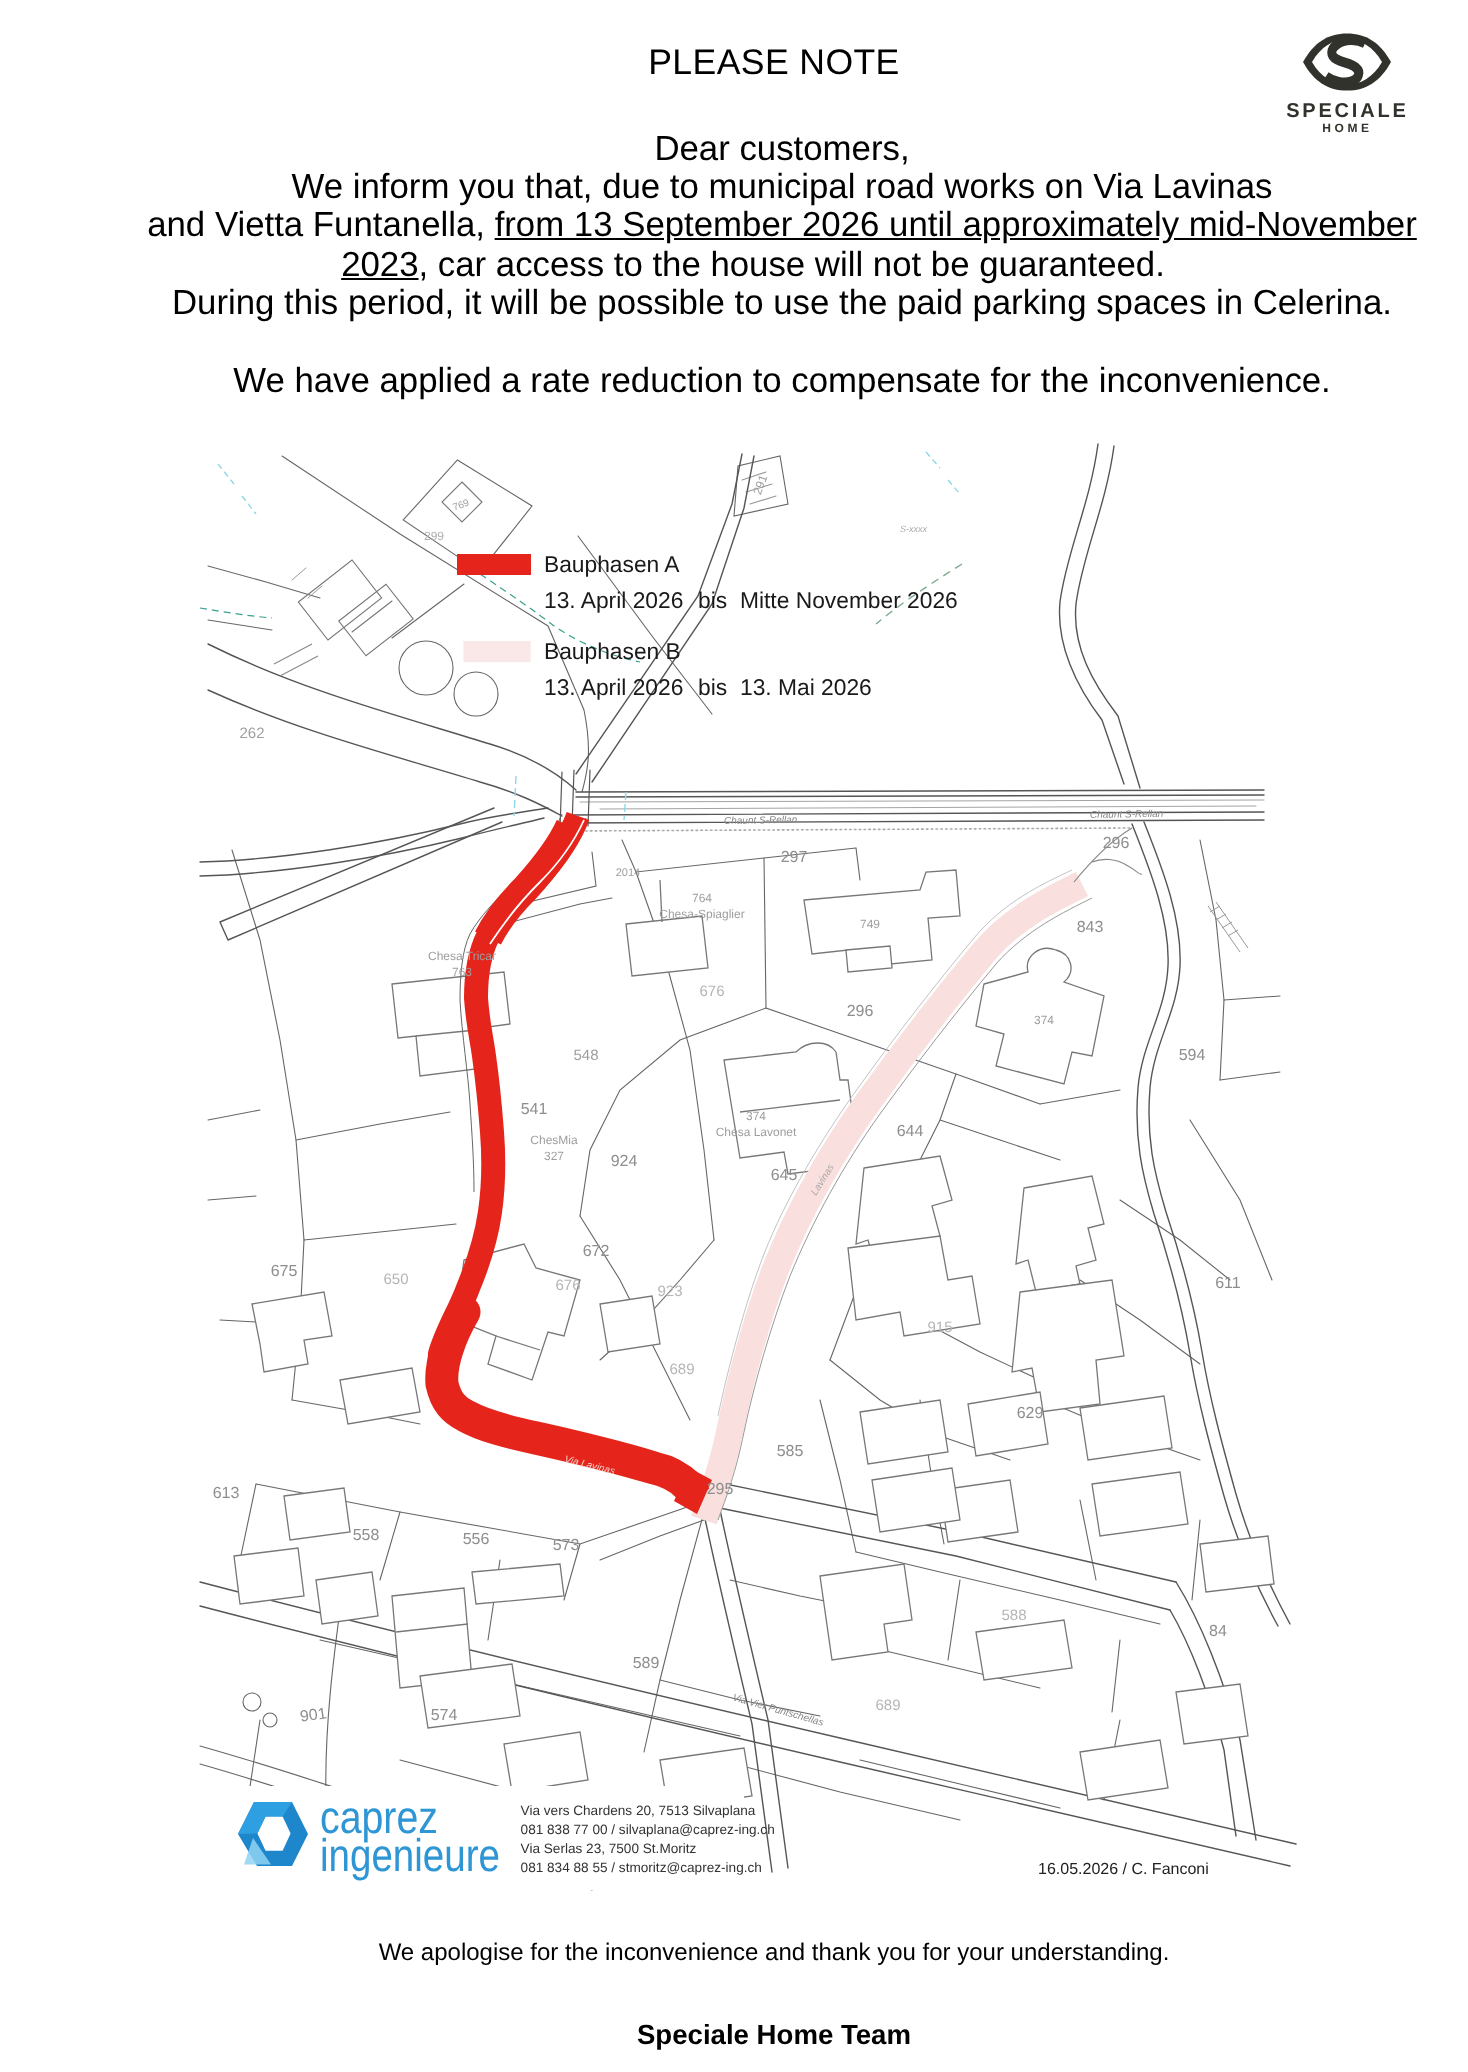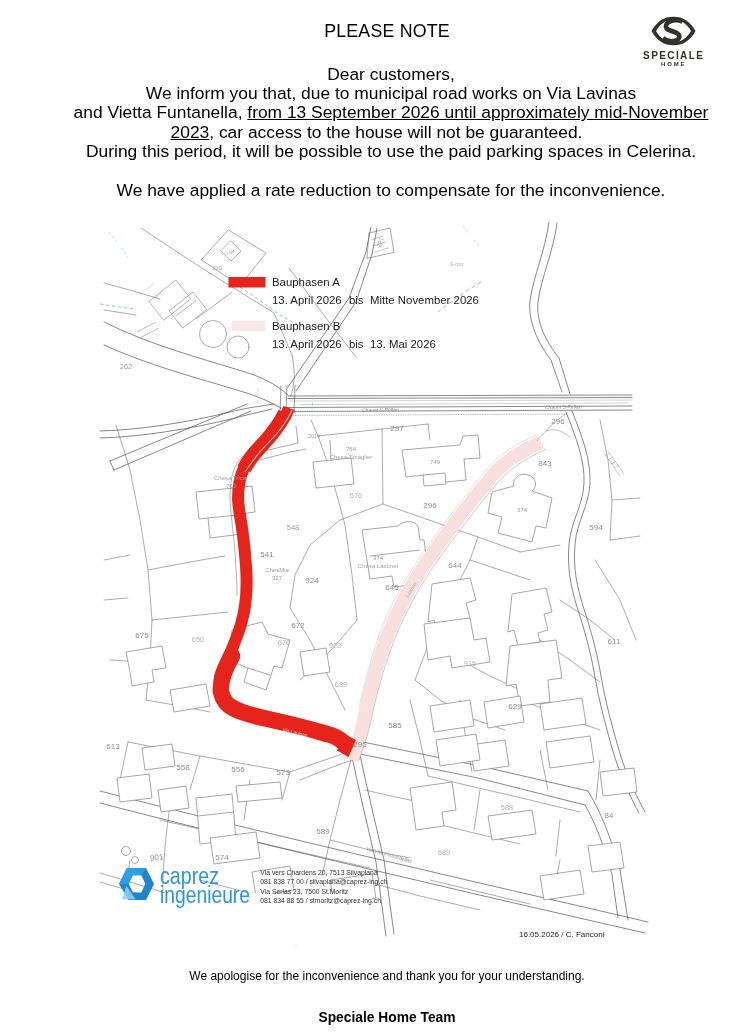--- a/index.html
+++ b/index.html
@@ -318,21 +318,21 @@
 <text x="272" y="286">Bauphasen A</text>
 <text x="272" y="304">13. April 2026<tspan x="349">bis</tspan><tspan x="370">Mitte November 2026</tspan></text>
 <text x="272" y="329.5">Bauphasen B</text>
 <text x="272" y="347.5">13. April 2026<tspan x="349">bis</tspan><tspan x="370">13. Mai 2026</tspan></text>
 </g>
 </g>
 </svg>
 
 <div class="abs" style="left:100px;top:893px;width:272px;height:52px;background:#fff;"></div>
 
-<div class="abs" style="left:117px;top:865px;">
+<div class="abs" style="left:117px;top:898px;">
 <svg width="390" height="45" viewBox="0 0 390 45">
 
   <g>
     <path d="M10,3 L29,3 L37,19 L29,35 L11.5,35 L2,19 Z M15.8,10.2 L24.3,10.2 L28.3,18.7 L24.3,27.4 L15.8,27.4 L11.7,18.7 Z" fill="#1e87cc" fill-rule="evenodd"></path>
     <path d="M10,3 L29,3 L24.3,10.2 L15.8,10.2 L11.7,18.7 L2,19 Z" fill="#2e9fe0" fill-rule="evenodd"></path>
     <path d="M9.5,21 L18.5,34.2 L5,34.2 Z" fill="#8fd4f3" opacity="0.85"></path>
   </g>
 
   <text x="43" y="18.7" font-family="Liberation Sans" font-size="23" fill="#2e96d5" textLength="59" lengthAdjust="spacingAndGlyphs">caprez</text>
   <text x="43" y="37.6" font-family="Liberation Sans" font-size="23" fill="#2e96d5" textLength="90" lengthAdjust="spacingAndGlyphs">ingenieure</text>

